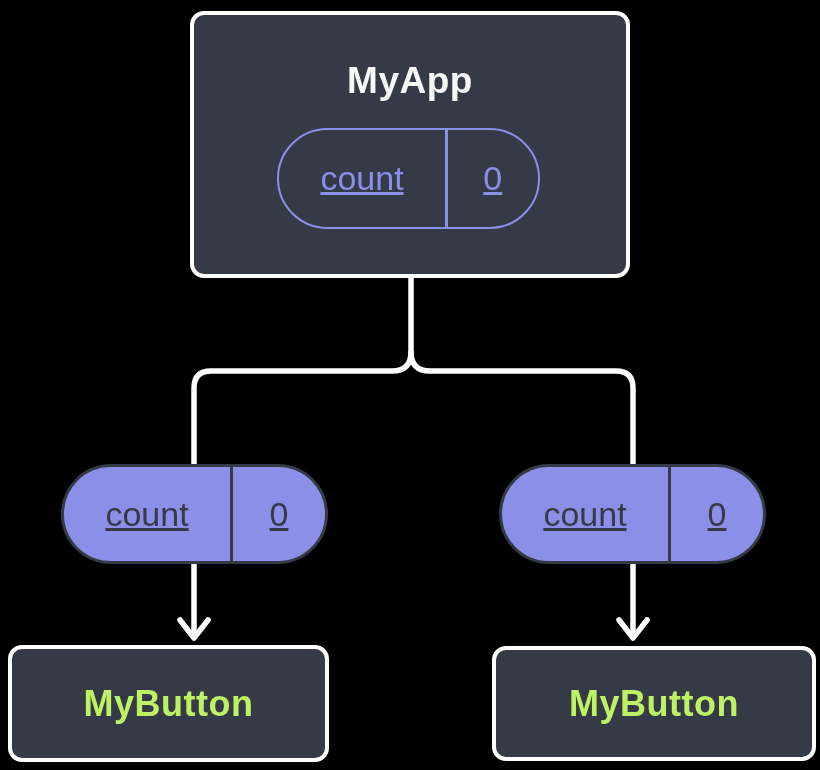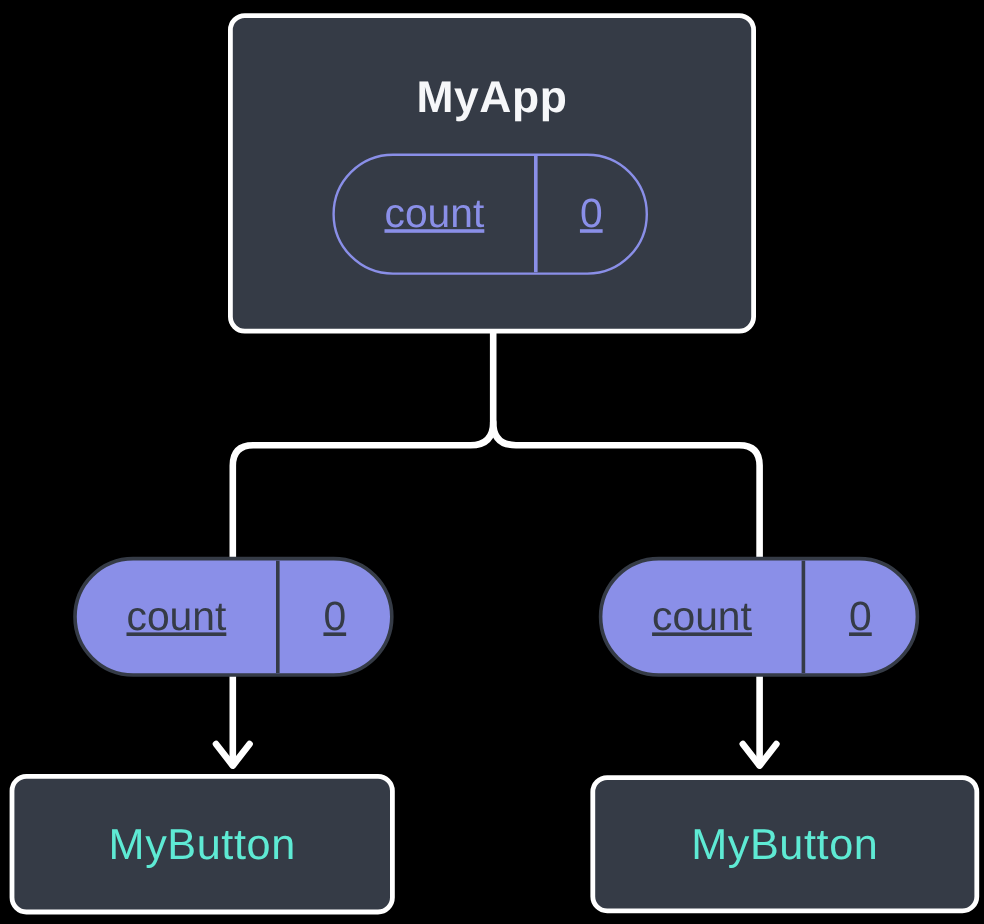--- a/index.html
+++ b/index.html
@@ -82,22 +82,22 @@
     border:3px solid var(--pill-text-dark);
     color:var(--pill-text-dark);
   }
   .pill-solid .pill-divider{width:3px;background:var(--pill-text-dark);}
   .pill-left{left:61px;top:464px;}
   .pill-right{left:499px;top:464px;}
   .node-child{
     display:flex;align-items:center;justify-content:center;
   }
   .node-child .child-title{
-    color:#5eead4;
-    font-weight:400;
+    color:#bef264;
+    font-weight:700;
     font-size:36px;
     letter-spacing:0.5px;
   }
   .node-child-left{left:8px;top:645px;width:321px;height:117px;}
   .node-child-right{left:492px;top:646px;width:324px;height:115px;}
 </style>
 </head>
 <body>
 
 <div class="stage">

